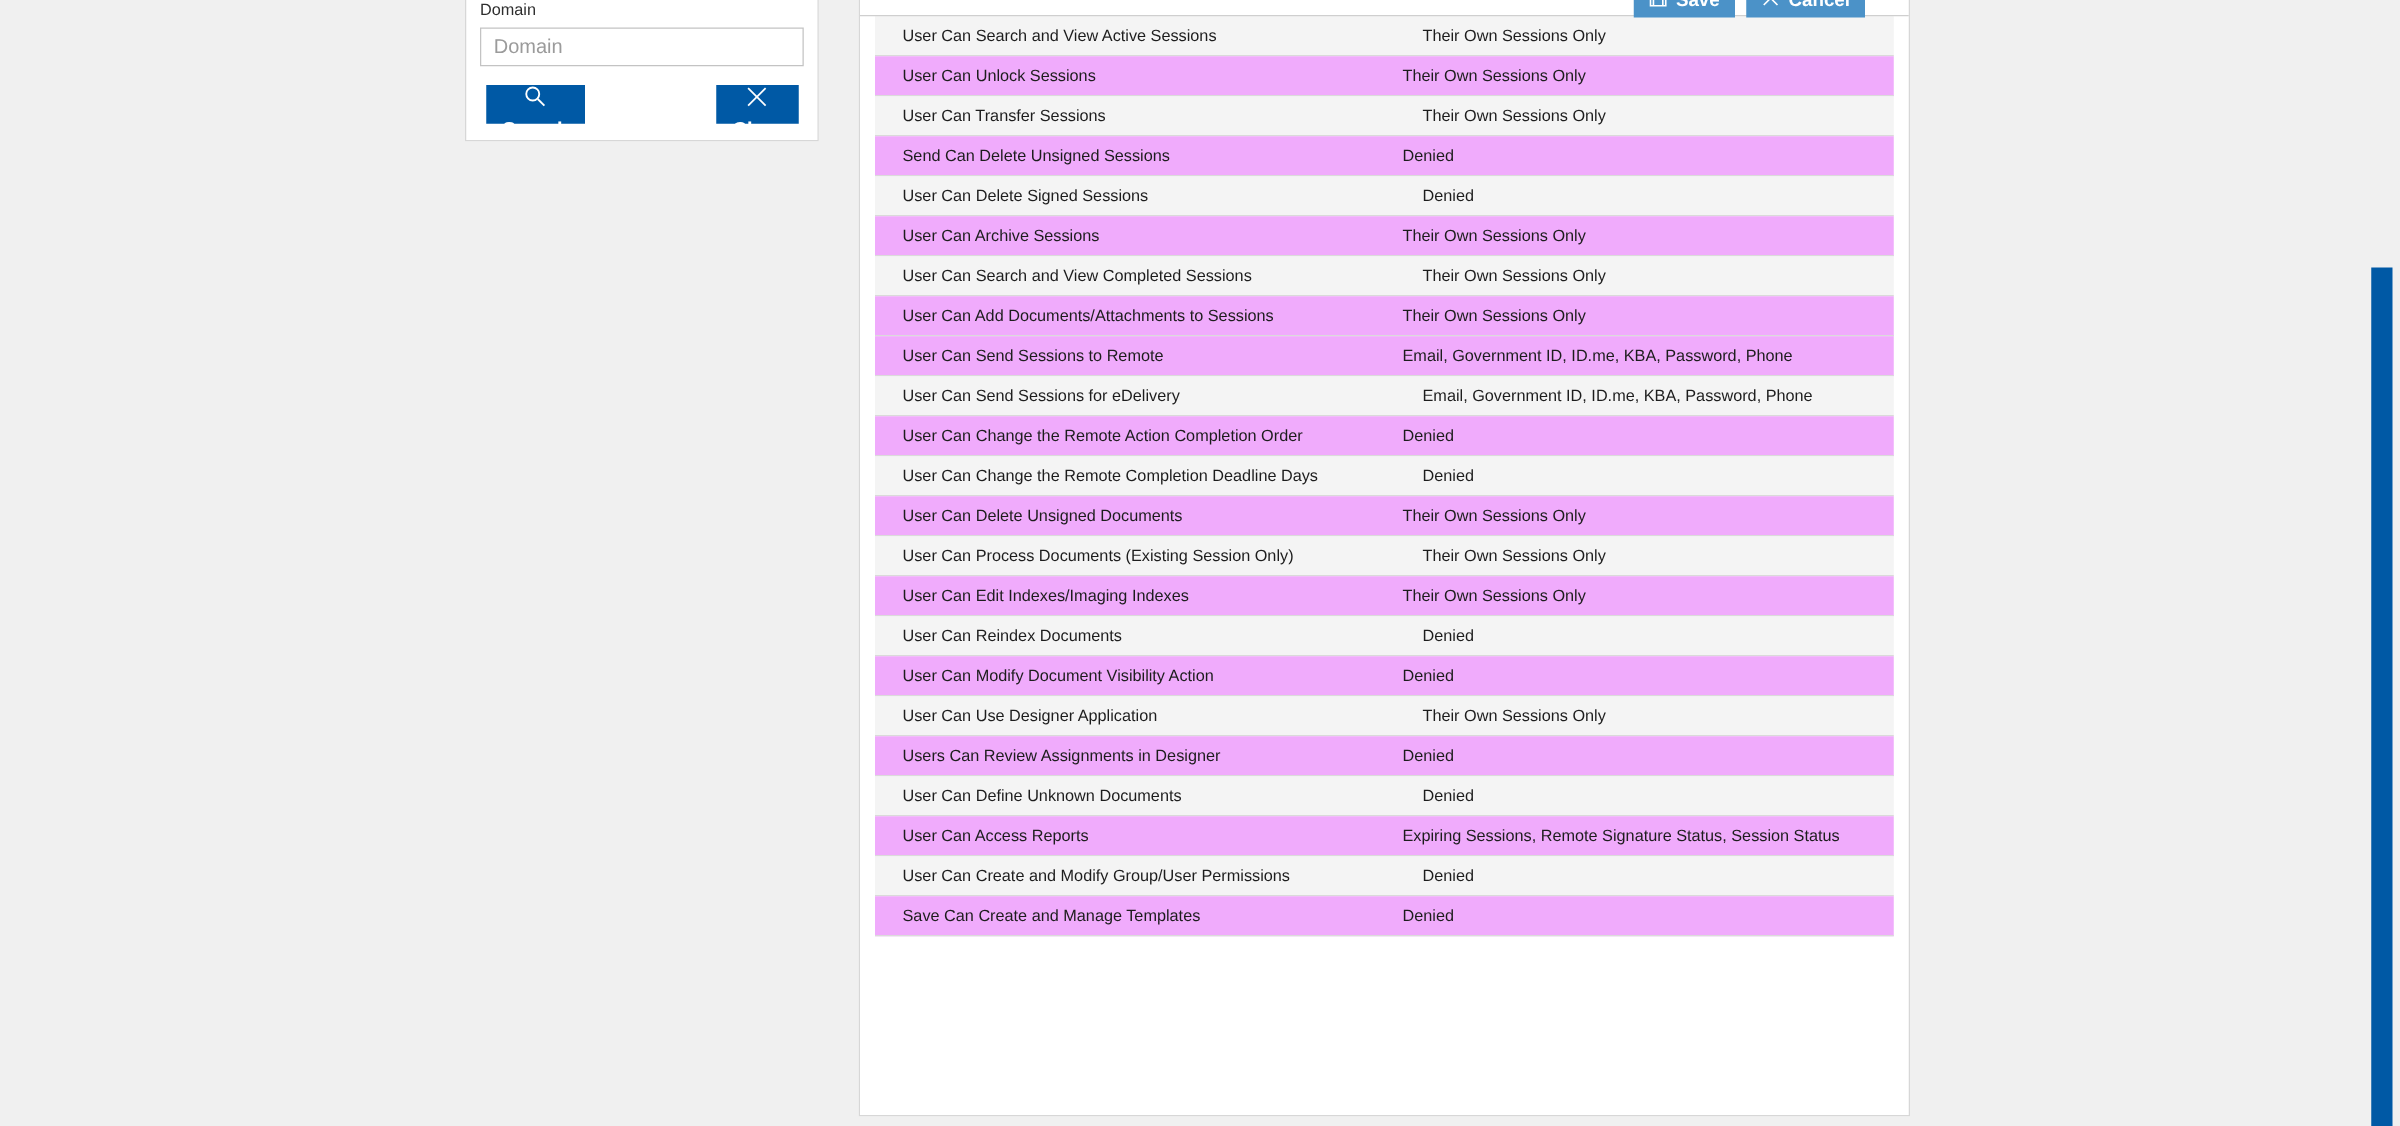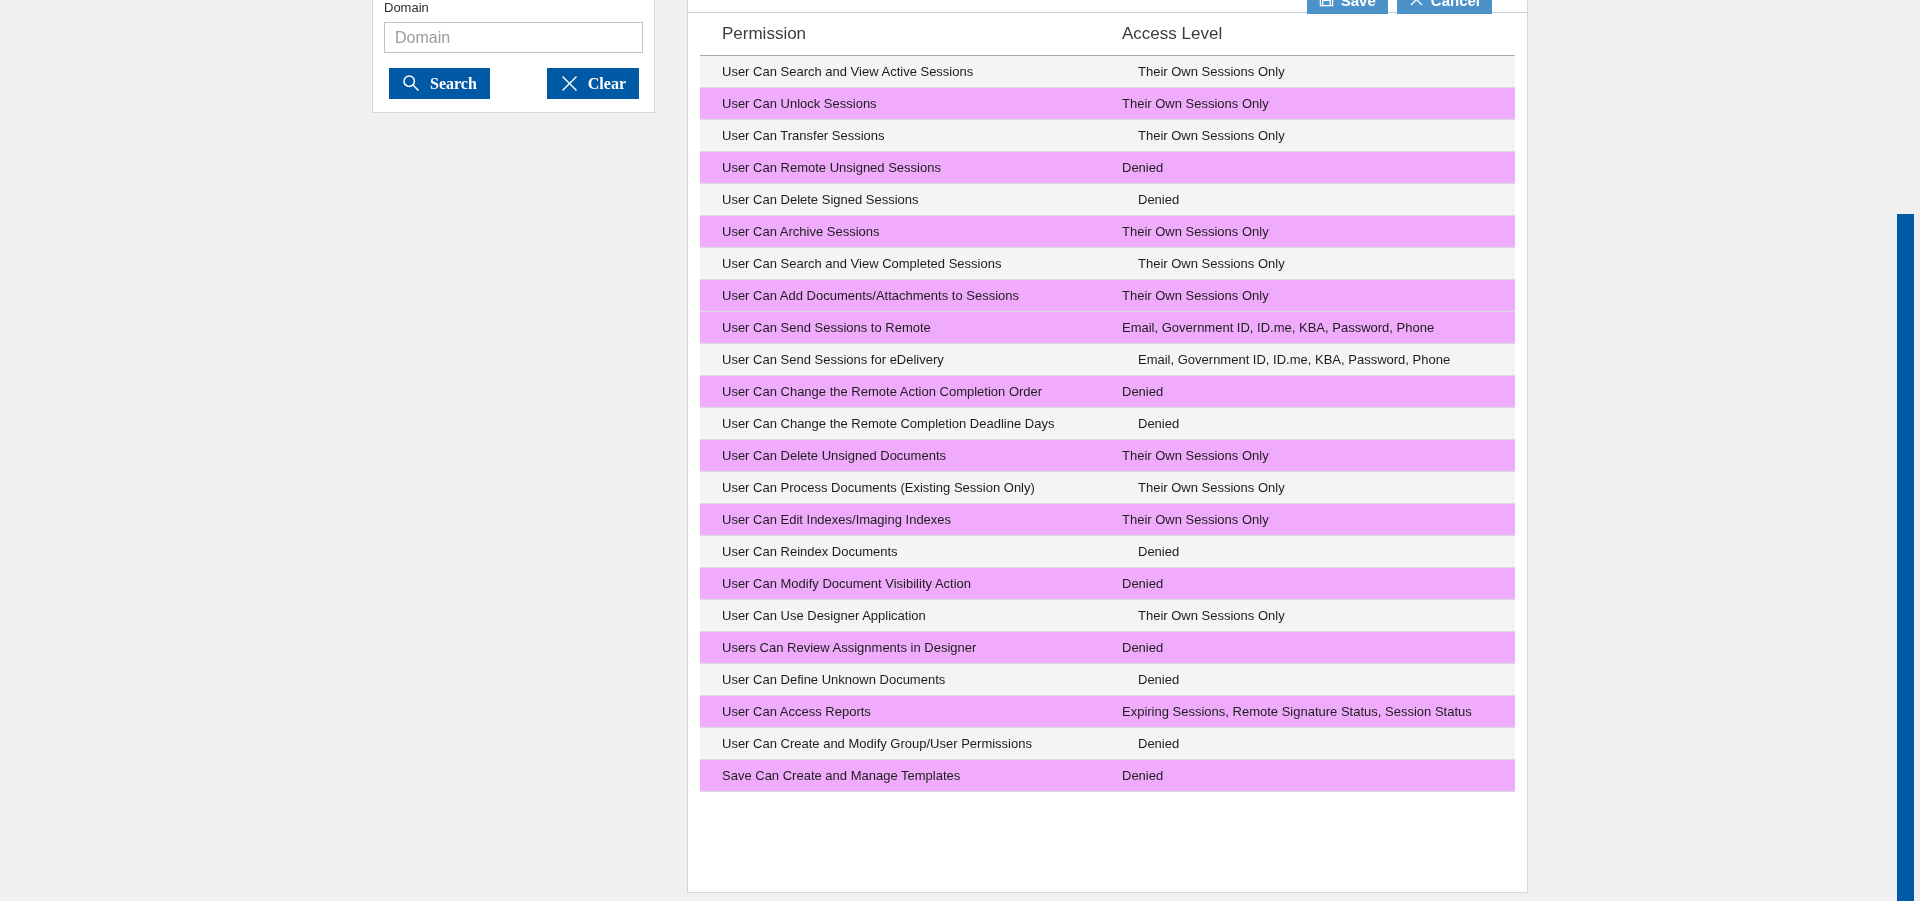--- a/index.html
+++ b/index.html
@@ -30,21 +30,21 @@
   }
   .domain-input::placeholder{color:#9b9b9b;}
   .btn-row{
     display:flex;justify-content:space-between;
     margin-top:15px;padding:0 4px 0 5px;
   }
   .btn-primary{
     background:#0059a5;color:#fff;border:none;
     height:31px;display:flex;align-items:center;gap:9px;
     padding:0 13px;font-size:16px;font-weight:700;
-    font-family:Liberation Serif, serif;cursor:pointer;
+    font-family:Liberation Sans, sans-serif;cursor:pointer;flex-direction:column;
   }
   .btn-primary svg{display:block;}
   
   .content-panel{
     position:absolute;left:687px;top:-10px;
     width:841px;height:903px;
     background:#fff;border:1px solid #d7d7d7;
     box-sizing:border-box;
   }
   .toolbar{
@@ -130,39 +130,35 @@
             <line x1="2" y1="2" x2="13" y2="13"></line>
             <line x1="13" y1="2" x2="2" y2="13"></line>
           </svg>
         </span>
         <span>Cancel</span>
       </button>
     </div>
   </div>
 
   <div class="perm-table">
-    <div class="thead">
-      <div class="col-permission">Permission</div>
-      <div class="col-access">Access Level</div>
-    </div>
     <div id="table-body">
         <div class="prow odd">
     <div class="col-permission">User Can Search and View Active Sessions</div>
     <div class="col-access">Their Own Sessions Only</div>
   </div>
         <div class="prow">
     <div class="col-permission">User Can Unlock Sessions</div>
     <div class="col-access">Their Own Sessions Only</div>
   </div>
         <div class="prow odd">
     <div class="col-permission">User Can Transfer Sessions</div>
     <div class="col-access">Their Own Sessions Only</div>
   </div>
         <div class="prow">
-    <div class="col-permission">User Can Remote Unsigned Sessions</div>
+    <div class="col-permission">Send Can Delete Unsigned Sessions</div>
     <div class="col-access">Denied</div>
   </div>
         <div class="prow odd">
     <div class="col-permission">User Can Delete Signed Sessions</div>
     <div class="col-access">Denied</div>
   </div>
         <div class="prow">
     <div class="col-permission">User Can Archive Sessions</div>
     <div class="col-access">Their Own Sessions Only</div>
   </div>

